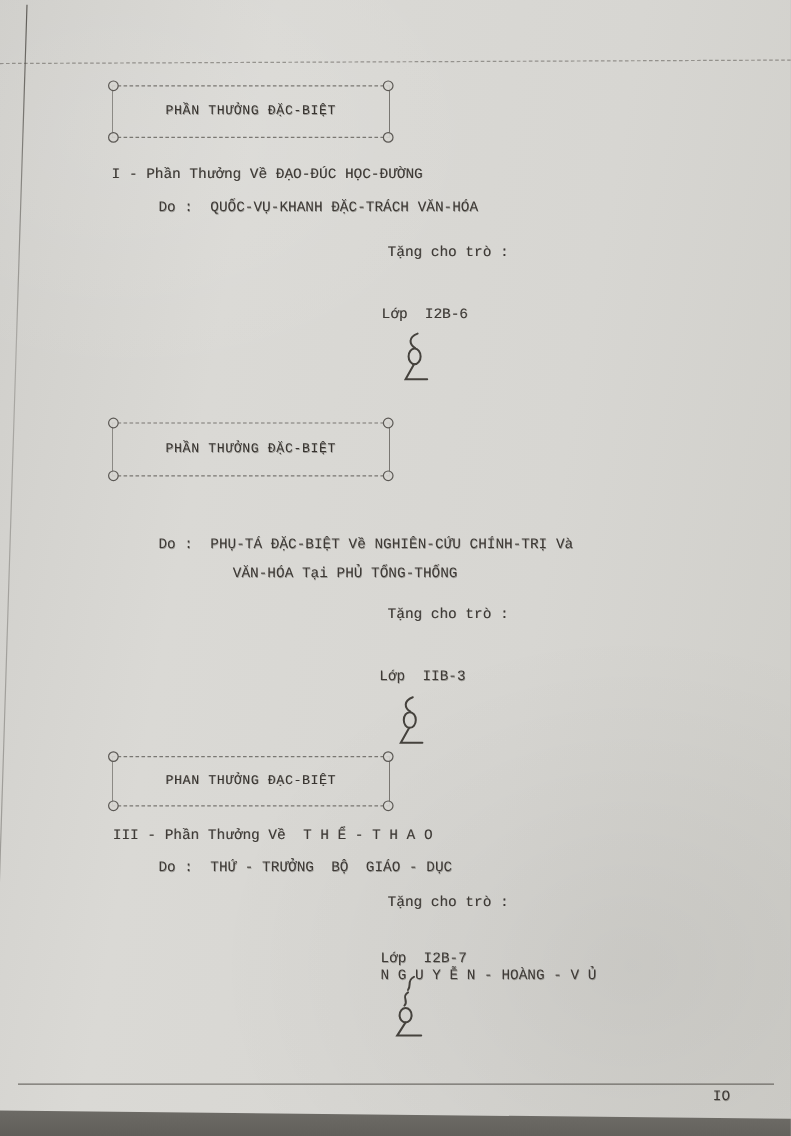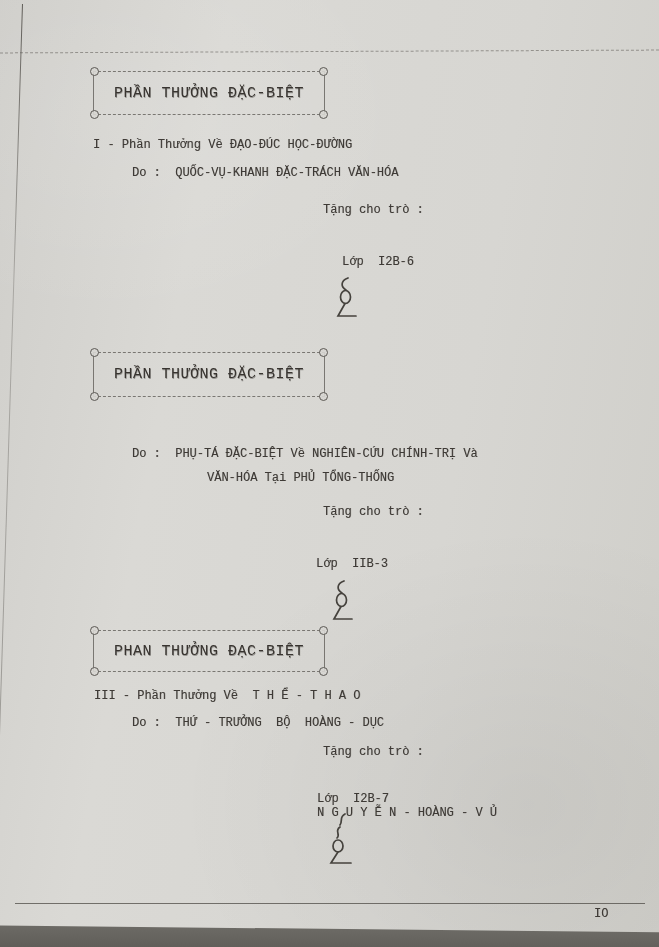--- a/index.html
+++ b/index.html
@@ -44,21 +44,21 @@
   
   .award-box{
     position:absolute;left:93px;width:230px;
     border-top:1px dashed rgba(98,95,90,0.8);
     border-bottom:1px dashed rgba(98,95,90,0.8);
     border-left:1px solid rgba(98,95,90,0.8);
     border-right:1px solid rgba(98,95,90,0.8);
     display:flex;align-items:center;justify-content:center;
   }
   .award-box .label{
-    position:static;font-size:15px;letter-spacing:0.5px;white-space:pre;
+    position:static;font-size:11px;letter-spacing:0.5px;white-space:pre;
     color:#383430;text-shadow:0.5px 0.5px 0.4px rgba(56,52,48,0.4);
   }
   .dot{
     position:absolute;width:7px;height:7px;border:1.3px solid #5b5854;
     border-radius:50%;background:rgba(215,214,210,0.9);
   }
   .dot.tl{left:-4px;top:-5px;} .dot.tr{right:-4px;top:-5px;}
   .dot.bl{left:-4px;bottom:-5px;} .dot.br{right:-4px;bottom:-5px;}
   .flourish{position:absolute;}
   .flourish path, .flourish ellipse{
@@ -76,53 +76,53 @@
   <div class="award-box" style="top:71px;height:42px;">
     <span class="dot tl"></span>
     <span class="dot tr"></span>
     <span class="dot bl"></span>
     <span class="dot br"></span>
     <span class="label">PHẦN THƯỞNG ĐẶC-BIỆT</span>
   </div>
   <div class="tw" style="left:93px;top:138px;">I - Phần Thưởng Về ĐẠO-ĐÚC HỌC-ĐƯỜNG</div>
   <div class="tw" style="left:132px;top:166px;">Do :  QUỐC-VỤ-KHANH ĐẶC-TRÁCH VĂN-HÓA</div>
   <div class="tw" style="left:323px;top:203px;">Tặng cho trò :</div>
-  <div class="tw" style="left:318px;top:255px;margin-left:24px;">Lớp  I2B-6</div>
+  <div class="tw" style="left:318px;top:255px;">Lớp  I2B-6</div>
   <svg class="flourish" style="left:326px;top:276px;" width="34" height="46" viewBox="0 0 34 46">
     <path d="M22,2 C14,5 15,11 20,14"></path>
     <ellipse cx="19.5" cy="21" rx="5" ry="6.5"></ellipse>
     <path d="M19,27.5 L12,40 L30,40"></path>
   </svg>
 
   <div class="award-box" style="top:352px;height:43px;">
     <span class="dot tl"></span>
     <span class="dot tr"></span>
     <span class="dot bl"></span>
     <span class="dot br"></span>
     <span class="label">PHẦN THƯỞNG ĐẶC-BIỆT</span>
   </div>
   <div class="tw" style="left:132px;top:447px;">Do :  PHỤ-TÁ ĐẶC-BIỆT Về NGHIÊN-CỨU CHÍNH-TRỊ Và</div>
-  <div class="tw" style="left:207px;top:471px;">VĂN-HÓA Tại PHỦ TỔNG-THỐNG</div>
+  <div class="tw" style="left:194px;top:471px;">VĂN-HÓA Tại PHỦ TỔNG-THỐNG</div>
   <div class="tw" style="left:323px;top:505px;">Tặng cho trò :</div>
   <div class="tw" style="left:316px;top:557px;">Lớp  IIB-3</div>
   <svg class="flourish" style="left:322px;top:579px;" width="34" height="46" viewBox="0 0 34 46">
     <path d="M22,2 C14,5 15,11 20,14"></path>
     <ellipse cx="19.5" cy="21" rx="5" ry="6.5"></ellipse>
     <path d="M19,27.5 L12,40 L30,40"></path>
   </svg>
 
   <div class="award-box" style="top:630px;height:40px;">
     <span class="dot tl"></span>
     <span class="dot tr"></span>
     <span class="dot bl"></span>
     <span class="dot br"></span>
     <span class="label">PHAN THƯỞNG ĐẠC-BIỆT</span>
   </div>
   <div class="tw" style="left:94px;top:689px;">III - Phần Thưởng Về  T H Ể - T H A O</div>
-  <div class="tw" style="left:132px;top:716px;">Do :  THỨ - TRƯỞNG  BỘ  HOÀNG - DỤC</div>
+  <div class="tw" style="left:132px;top:716px;">Do :  THỨ - TRƯỞNG  BỘ  GIÁO - DỤC</div>
   <div class="tw" style="left:323px;top:745px;">Tặng cho trò :</div>
   <div class="tw" style="left:317px;top:806px;text-align:right;">N G U Y Ễ N - HOÀNG - V Ủ</div>
   <div class="tw" style="left:317px;top:792px;text-align:center;">Lớp  I2B-7</div>
   <svg class="flourish" style="left:320px;top:813px;" width="36" height="54" viewBox="0 0 36 54">
     <path d="M25,1 C19,4 23,8 20,12"></path>
     <path d="M20,14 C14,18 21,21 17,25"></path>
     <ellipse cx="18" cy="33" rx="5" ry="6"></ellipse>
     <path d="M18,39 L11,50 L31,50"></path>
   </svg>
 

